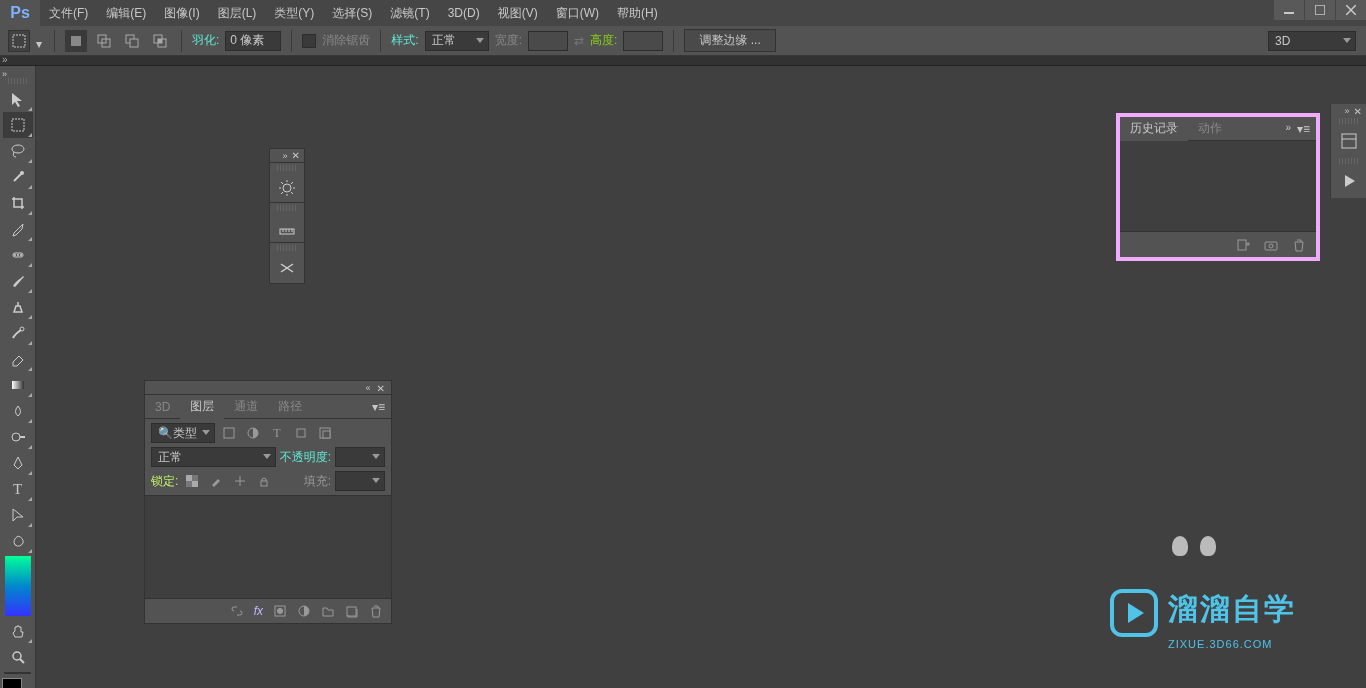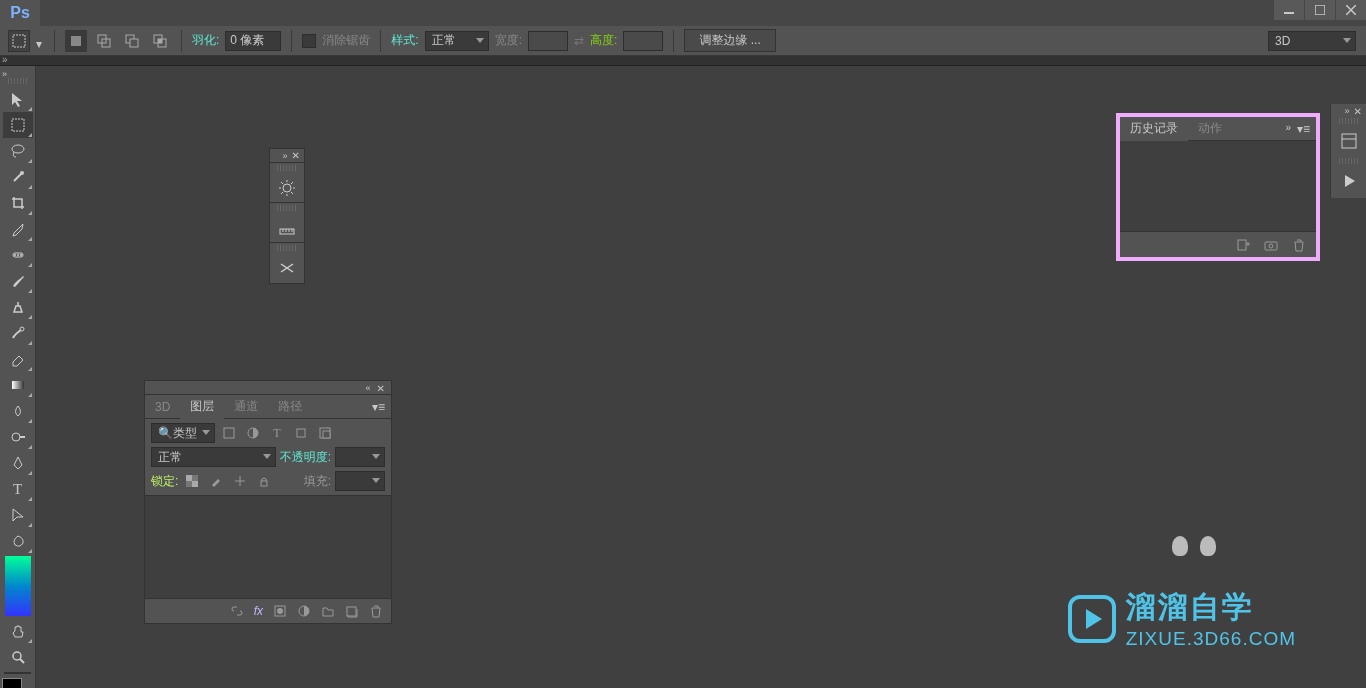--- a/index.html
+++ b/index.html
@@ -74,36 +74,49 @@
 .layers-controls { padding: 4px 6px; display: flex; flex-direction: column; gap: 4px; }
 .lc-row { display: flex; align-items: center; gap: 4px; }
 .lc-row .flex { flex: 1; }
 .small-btn { width: 20px; height: 18px; display: flex; align-items: center; justify-content: center; cursor: pointer; }
 .layer-list { height: 104px; background: #3f3f3f; border-top: 1px solid #333; border-bottom: 1px solid #333; overflow-y: auto; }
 .layer-list::-webkit-scrollbar { width: 12px; background: #4a4a4a; }
 .layer-list::-webkit-scrollbar-thumb { background: #666; }
 .layers-footer { height: 24px; display: flex; align-items: center; justify-content: flex-end; gap: 10px; padding: 0 8px; }
 
 
-.watermark { position: absolute; right: 70px; bottom: 38px; display:flex; align-items:center; gap:10px; }
+.watermark { position: absolute; right: 70px; bottom: 38px; display:flex; gap:10px; }
 .wm-ears { position:absolute; right: 150px; bottom: 132px; display:flex; gap:12px;}
 .wm-ear { width:16px; height:20px; background:#bbb; border-radius:50% 50% 40% 40%; }
 .wm-play { width: 48px; height: 48px; border: 4px solid #4fc3e8; border-radius: 12px; display:flex; align-items:center; justify-content:center;}
 .wm-play::before { content:""; width:0;height:0;border-left:16px solid #4fc3e8;border-top:10px solid transparent;border-bottom:10px solid transparent;margin-left:4px;}
 .wm-text { display:flex;flex-direction:column; }
 .wm-cn { font-size: 30px; color: #4fc3e8; font-weight:bold; letter-spacing:2px;}
-.wm-en { font-size: 19px; color: #4fc3e8; letter-spacing:1px;}
+.wm-en { font-size: 11px; color: #4fc3e8; letter-spacing:1px;margin-top:8px;}
 
 svg { display: block; }
 </style>
 </head>
 <body>
 
 <div class="menubar">
   <div class="ps-logo">Ps</div>
+  <div class="menu-items">
+    <div class="menu-item">文件(F)</div>
+    <div class="menu-item">编辑(E)</div>
+    <div class="menu-item">图像(I)</div>
+    <div class="menu-item">图层(L)</div>
+    <div class="menu-item">类型(Y)</div>
+    <div class="menu-item">选择(S)</div>
+    <div class="menu-item">滤镜(T)</div>
+    <div class="menu-item">3D(D)</div>
+    <div class="menu-item">视图(V)</div>
+    <div class="menu-item">窗口(W)</div>
+    <div class="menu-item">帮助(H)</div>
+  </div>
   <div class="window-controls">
     <div class="win-ctrl">
         <svg width="10" height="10">
           <rect y="7" width="10" height="2"></rect>
         </svg>
       </div>
     <div class="win-ctrl">
         <svg width="10" height="10">
           <rect x="0" y="0" width="10" height="10" fill="none" stroke="#c8c8c8" stroke-width="1.5"></rect>
         </svg>

